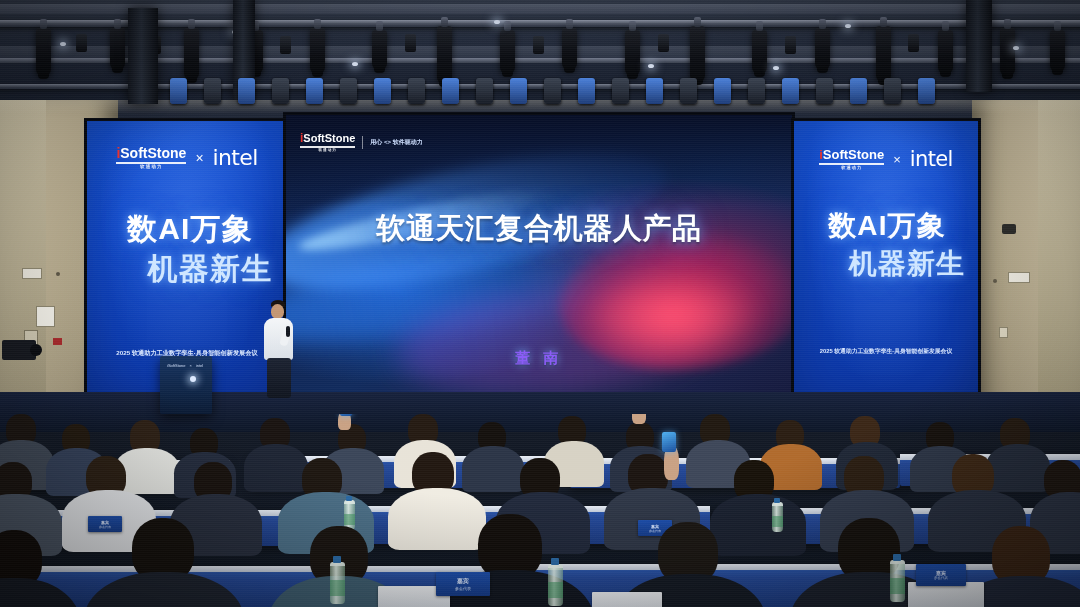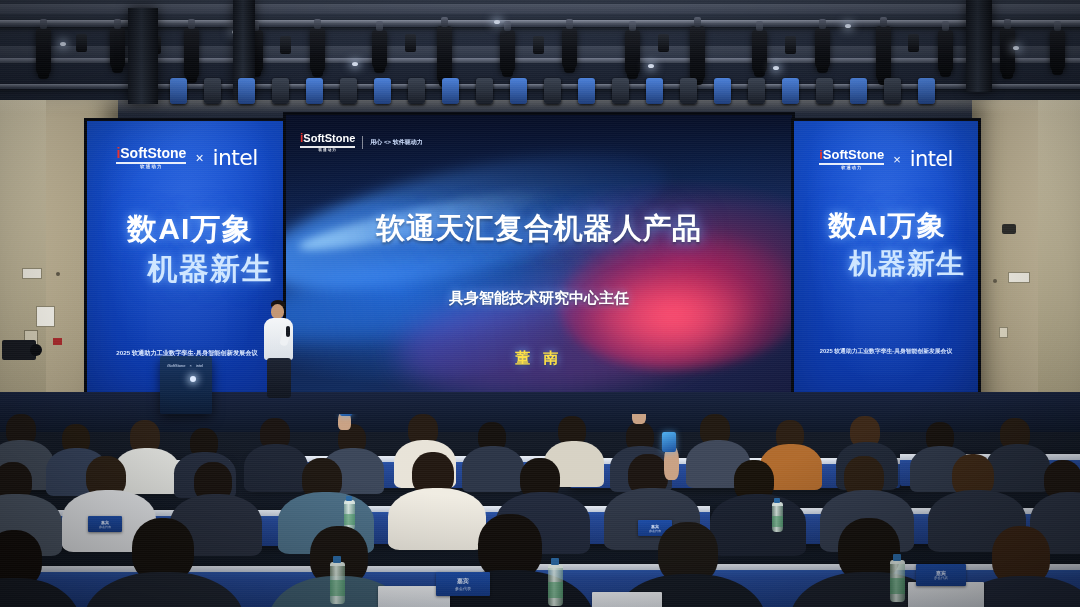--- a/index.html
+++ b/index.html
@@ -118,21 +118,21 @@
   .ms-logo-div{width:1px;height:13px;background:rgba(255,255,255,.5);}
   .ms-tag{color:#cfe0ff;font-weight:700;white-space:nowrap;}
 
   .ms-title{position:absolute;left:0;right:0;z-index:5;text-align:center;
     color:#fff;font-weight:800;letter-spacing:.02em;
     text-shadow:0 0 12px rgba(120,180,255,.85),0 0 28px rgba(40,110,240,.6),0 2px 3px rgba(0,0,0,.5);}
   .ms-role{position:absolute;left:0;right:0;z-index:5;text-align:center;
     color:#ffffff;font-weight:700;
     text-shadow:0 0 9px rgba(120,180,255,.8),0 1px 3px rgba(0,0,0,.55);}
   .ms-name{position:absolute;left:0;right:0;z-index:5;text-align:center;
-    color:#fde047;font-weight:700;letter-spacing:.3em;
+    color:#8b5cf6;font-weight:700;letter-spacing:.3em;
     text-shadow:0 0 9px rgba(120,180,255,.8),0 1px 3px rgba(0,0,0,.55);}
   .ms-date{position:absolute;left:0;right:0;z-index:5;text-align:center;
     color:#ffffff;font-weight:700;
     text-shadow:0 0 8px rgba(120,180,255,.7),0 1px 3px rgba(0,0,0,.5);}
 
   
   .stage-floor{position:absolute;left:0;right:0;top:392px;height:40px;
     background:linear-gradient(180deg,#16213c,#0d1628);}
   .podium{position:absolute;border-radius:2px;
     background:linear-gradient(180deg,#16335f,#0f2547 60%,#0a1a33);
@@ -334,23 +334,20 @@
         <span class="isoft-sub" style="font-size:3.6px;margin-top:1px;">软通动力</span>
       </span>
       <span class="ms-logo-div"></span>
       <span class="ms-tag" style="font-size:6px;">用心 &lt;&gt; 软件驱动力</span>
     </div>
 
     <div class="ms-title" style="top:94px;font-size:29px;">
       <span>软通天汇复合机器人产品</span>
     </div>
 
-    <div class="ms-role" style="top:174px;font-size:15px;">
-      <span>具身智能技术研究中心主任</span>
-    </div>
     <div class="ms-name" style="top:234px;font-size:15px;">
       <span>董 南</span>
     </div>
   </div>
 
   <div class="bezel" style="left:791px;top:118px;width:190px;height:300px;"></div>
   <div class="screen side-panel" style="left:794px;top:121px;width:184px;height:294px;">
     <div class="sp-logo" style="top:26px;">
       <span class="isoft">
         <span class="isoft-row" style="font-size:13px;">

